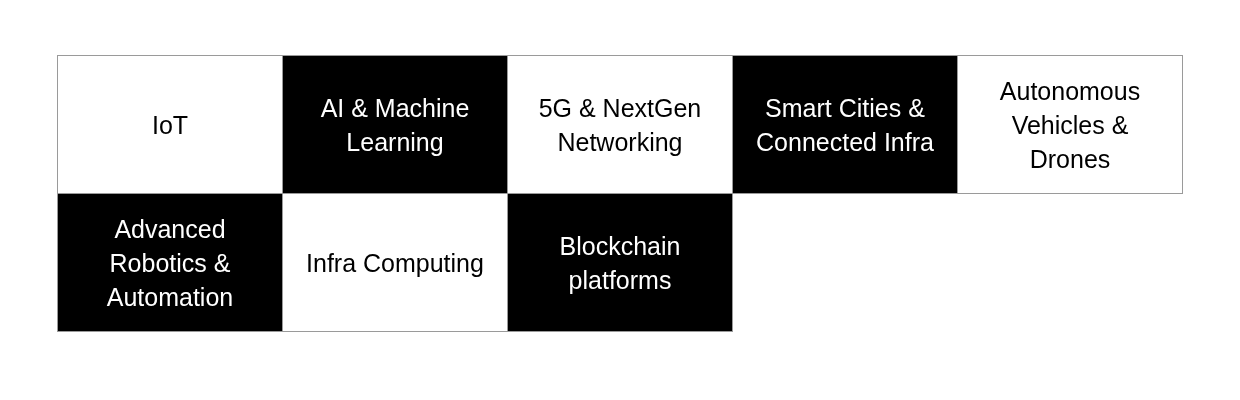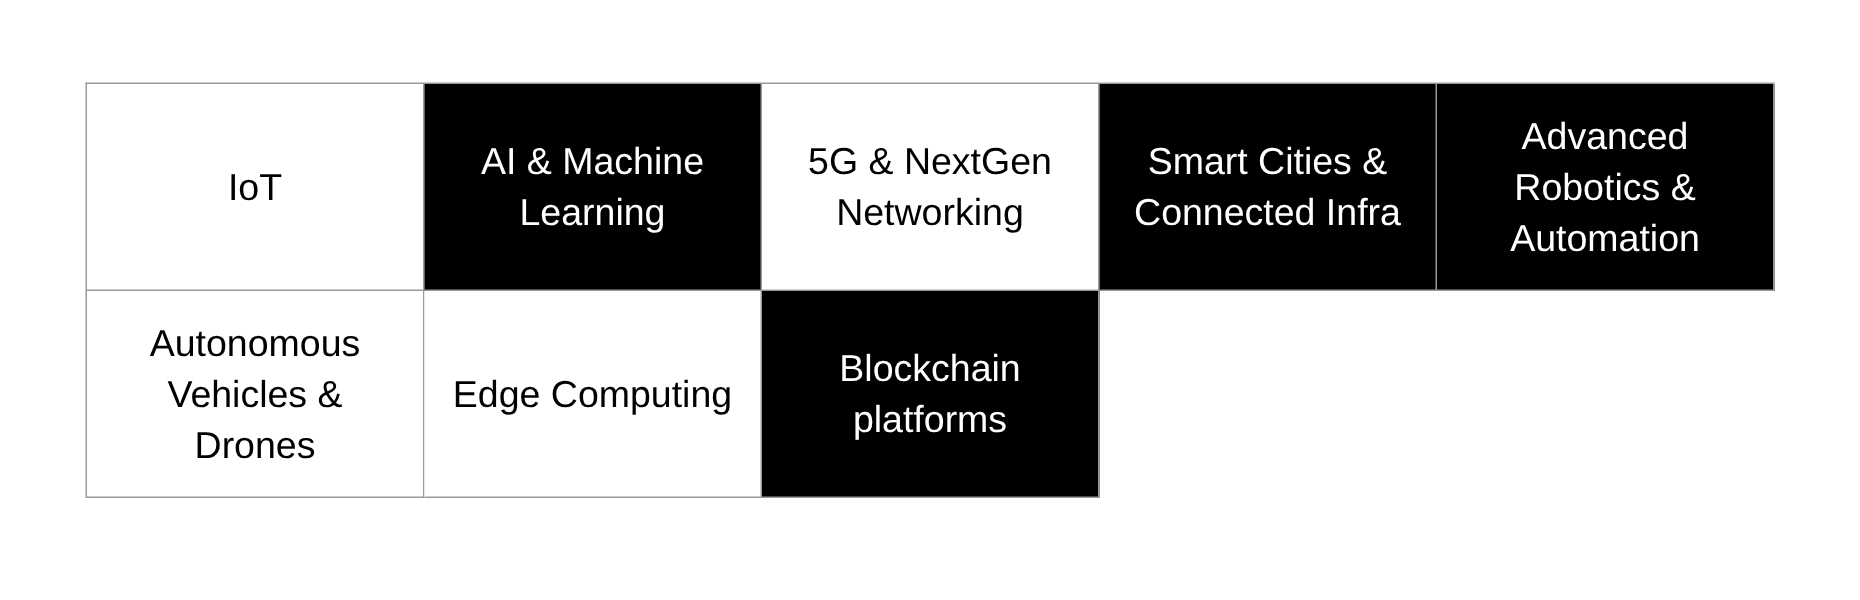--- a/index.html
+++ b/index.html
@@ -80,34 +80,34 @@
     <div class="cell light">
       <span class="cell-label">5G &amp; NextGen
 Networking</span>
     </div>
 
     <div class="cell dark">
       <span class="cell-label">Smart Cities &amp;
 Connected Infra</span>
     </div>
 
+    <div class="cell light">
+      <span class="cell-label">Autonomous
+Vehicles &amp;
+Drones</span>
+    </div>
+
     <div class="cell dark">
       <span class="cell-label">Advanced
 Robotics &amp;
 Automation</span>
     </div>
 
     <div class="cell light">
-      <span class="cell-label">Autonomous
-Vehicles &amp;
-Drones</span>
-    </div>
-
-    <div class="cell light">
-      <span class="cell-label">Edge Computing</span>
+      <span class="cell-label">Infra Computing</span>
     </div>
 
     <div class="cell dark">
       <span class="cell-label">Blockchain
 platforms</span>
     </div>
 
   </div>
 </div>
 

